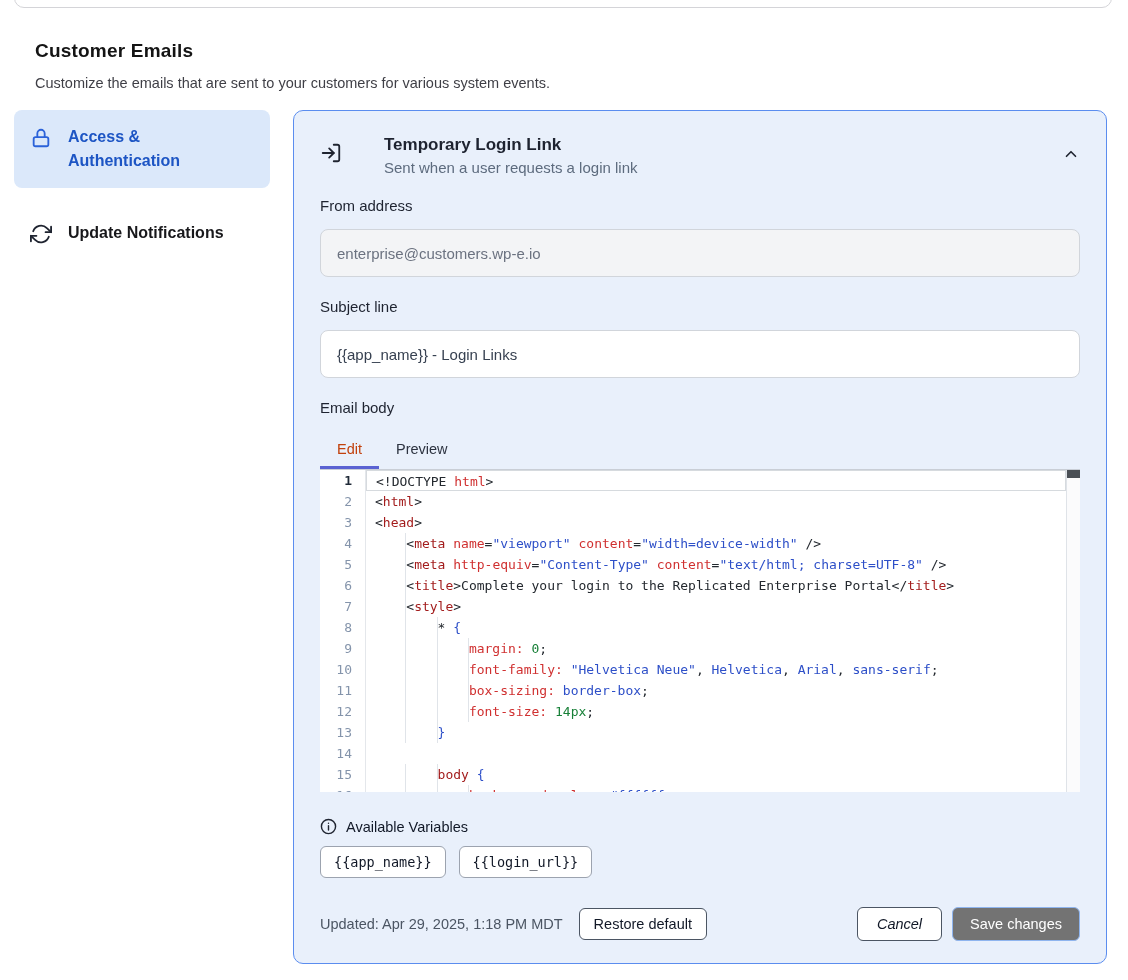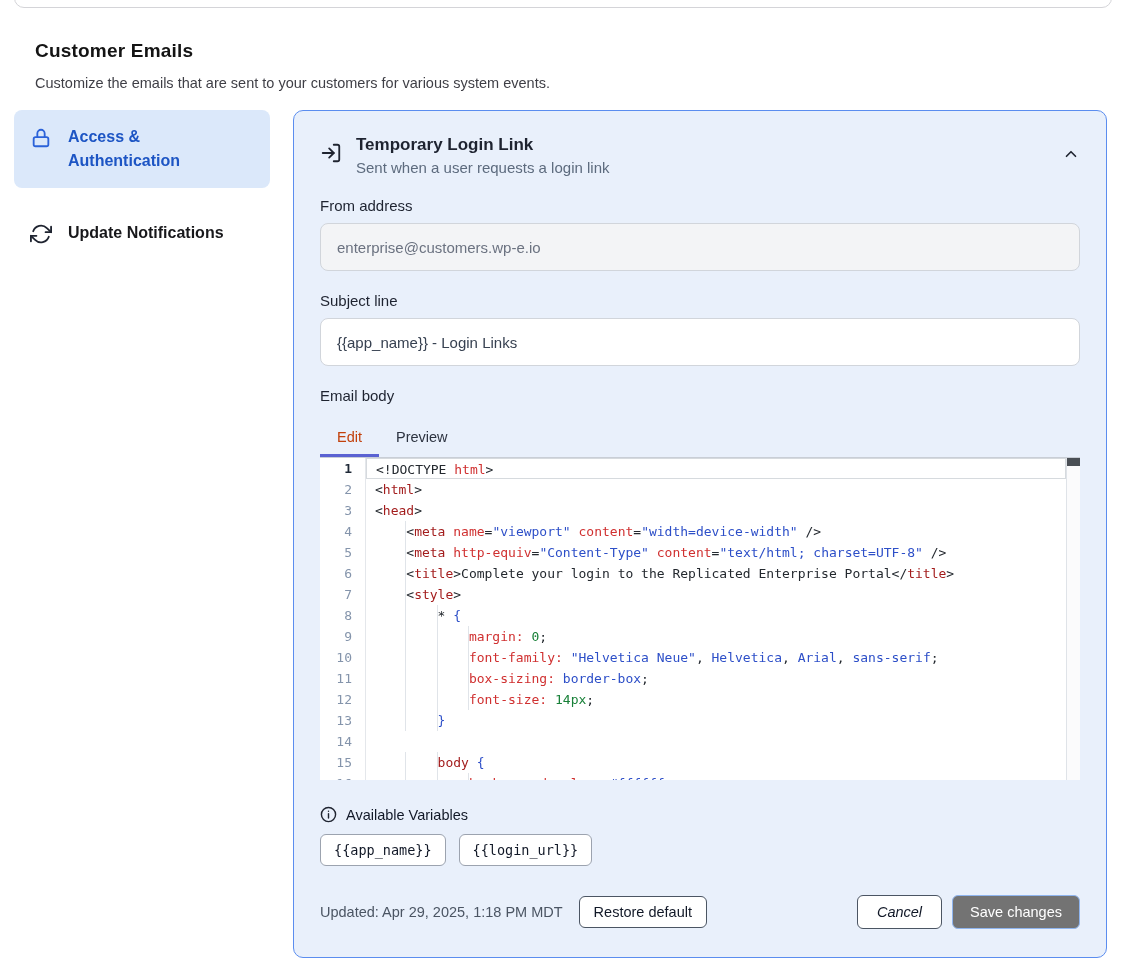--- a/index.html
+++ b/index.html
@@ -24,30 +24,30 @@
     cursor:pointer; font-size:16px; font-weight:600; line-height:1.5;
   }
   .side-item .s-icon { width:22px; height:22px; margin-right:16px; flex:0 0 22px; margin-top:2px; }
   .side-item.active { background:#dbe8fa; color:#1d55c4; }
   .side-item.plain { margin-top:18px; color:#18181b; }
 
   .panel {
     flex:1; background:#e9f0fb; border:1.5px solid #5b8def; border-radius:10px;
     padding:24px 26px 22px 26px; min-height:848px;
   }
-  .panel-head { display:flex; align-items:flex-start; }
+  .panel-head { display:flex; align-items:flex-start;gap:28px; }
   .panel-head .p-icon { width:22px; height:22px; margin:7px 14px 0 0; flex:0 0 22px; }
   .panel-head-text { flex:1; }
   .panel-title { font-size:17px; font-weight:700; color:#1e2330; }
   .panel-sub { margin-top:4px; font-size:15px; color:#5d6b7e; }
   .chev { width:18px; height:18px; margin-top:10px; cursor:pointer; }
 
   .field-label { margin-top:21px; font-size:15px; font-weight:400; color:#1e2330; }
   .text-input {
-    margin-top:9px; width:100%; height:48px; border:1px solid #d1d5db; border-radius:8px;
+    margin-top:15px; width:100%; height:48px; border:1px solid #d1d5db; border-radius:8px;
     padding:0 16px; font-size:15px; font-family:"Liberation Sans", sans-serif; outline:none;
   }
   .text-input.gray { background:#f3f4f6; color:#6b7280; }
   .text-input.white { background:#ffffff; color:#374151; }
 
   .tabs { margin-top:15px; display:flex; align-items:flex-end; }
   .tab { padding:10px 17px 9px 17px; font-size:14.5px; color:#2d3340; cursor:pointer; border-bottom:3px solid transparent; }
   .tab.active { color:#c2410c; font-weight:400; border-bottom-color:#5a62d2; }
 
   .editor {

